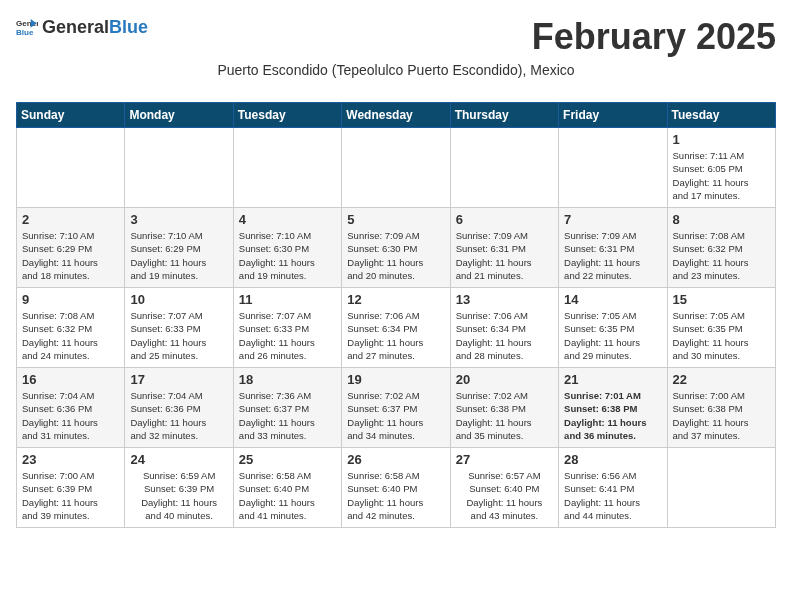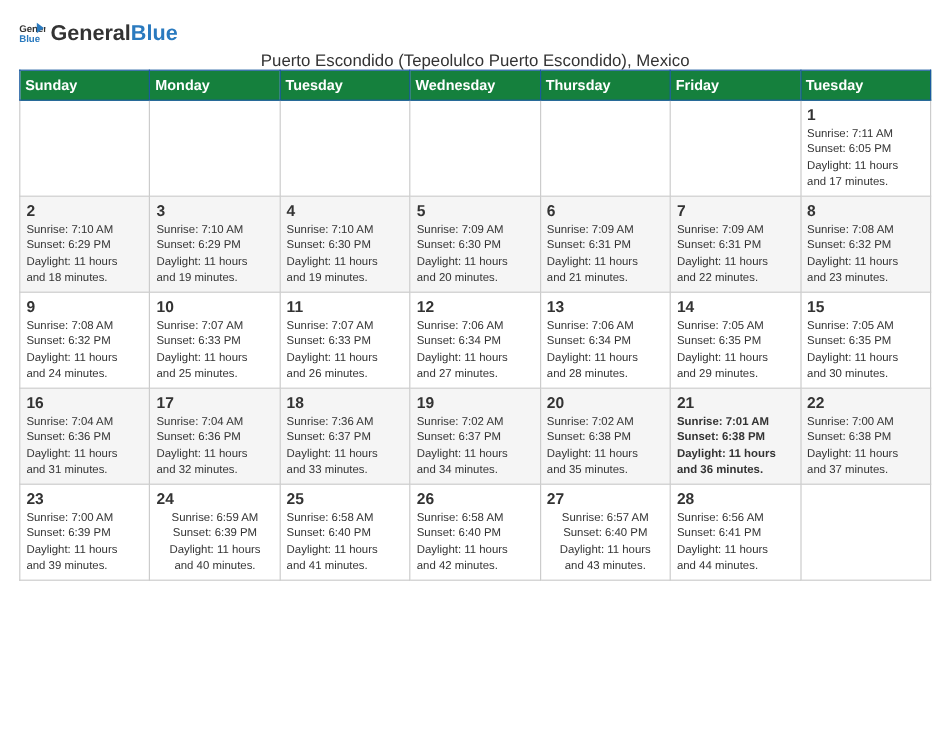--- a/index.html
+++ b/index.html
@@ -28,29 +28,29 @@
     .month-title {
       font-size: 36px;
       font-weight: bold;
       color: #333;
       text-align: right;
     }
     .subtitle {
       text-align: center;
       font-size: 14px;
       color: #333;
-      margin-bottom: 0;
+      margin-bottom: 24px;
     }
     .calendar {
       width: 100%;
       border-collapse: collapse;
       border: 1px solid #ccc;
     }
     .calendar th {
-      background-color: #15803d;
+      background-color: #0c4a6e;
       color: #fff;
       font-size: 12px;
       font-weight: bold;
       padding: 5px 4px;
       text-align: left;
       border: 1px solid #1a5a9f;
     }
     .calendar td {
       width: 108px;
       vertical-align: top;
@@ -90,20 +90,21 @@
       <text x="0" y="26" font-size="11" font-weight="bold" fill="#2a7abf">Blue</text>
       <polygon points="20,4 28,10 20,16" fill="#2a7abf"></polygon>
     </svg>
     <div>
       <div style="display:flex; align-items:baseline; gap:0px;">
         <span style="font-size:18px;font-weight:bold;color:#333;">General</span>
           <span style="font-size:18px;font-weight:bold;color:#2a7abf;">Blue</span>
       </div>
     </div>
   </div>
+  <div class="month-title">February 2025</div>
 </div>
 
 <div class="subtitle">Puerto Escondido (Tepeolulco Puerto Escondido), Mexico</div>
 
 <table class="calendar">
   <thead>
     <tr>
     <th>Sunday</th>
         <th>Monday</th>
         <th>Tuesday</th>

